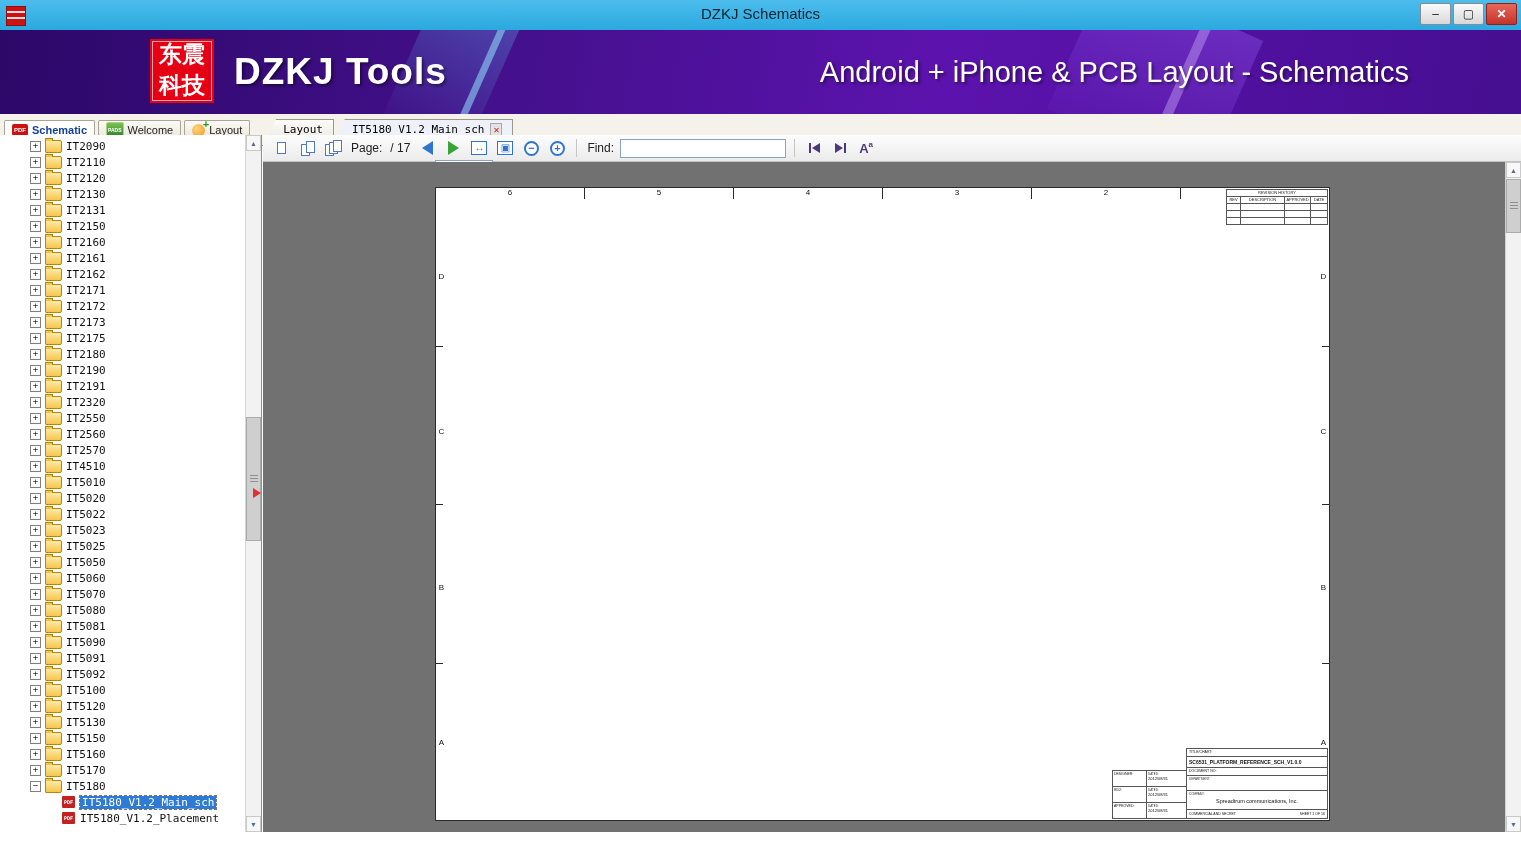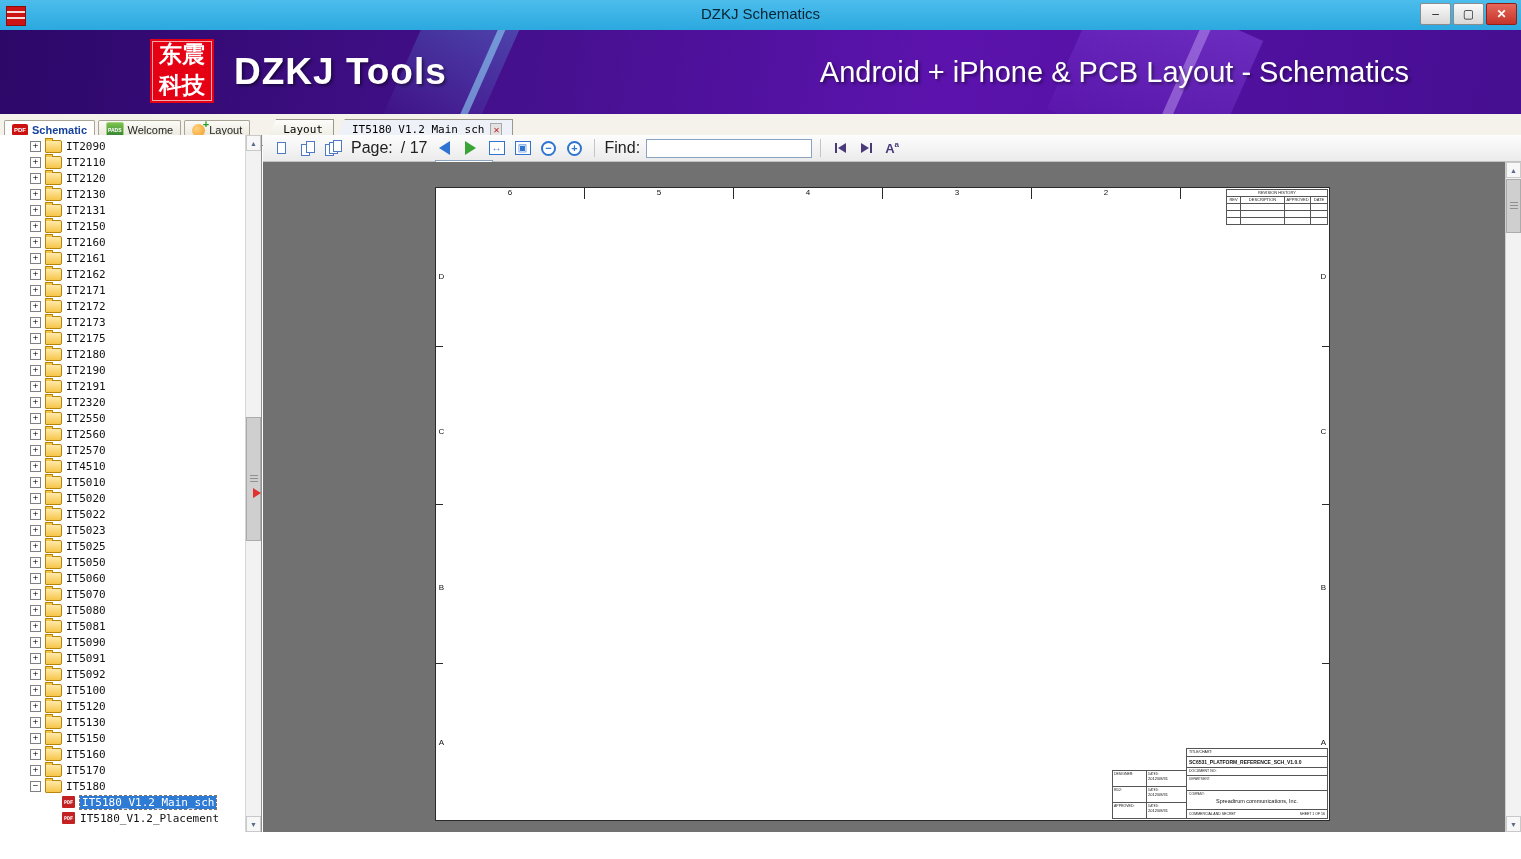--- a/index.html
+++ b/index.html
@@ -77,21 +77,21 @@
   .main-scroll .sthumb{top:17px;height:54px;}
   .grip{position:absolute;left:3px;top:50%;margin-top:-4px;width:8px;height:8px;
     background:repeating-linear-gradient(#909090 0 1px,transparent 1px 3px);}
 
   .splitter-arrow{position:absolute;left:253px;top:488px;width:0;height:0;border-top:5px solid transparent;
     border-bottom:5px solid transparent;border-left:8px solid #e03030;}
 
   
   .toolbar{position:absolute;left:263px;top:135px;right:0;height:27px;background:linear-gradient(#fdfdfd,#ebebeb);
     border-bottom:1px solid #c2c2c2;display:flex;align-items:center;padding-left:8px;gap:4px;box-sizing:border-box;}
-  .tb-label{font-size:16px;color:#222;margin:0 2px;text-align:right;}
+  .tb-label{font-size:12px;color:#222;margin:0 2px;text-align:right;}
   .tb-input{height:17px;border:1px solid #8aa3c0;font-size:12px;padding:0 3px;font-family:"Liberation Sans",sans-serif;}
   .tb-input.page{width:50px;text-align:right;}
   .tb-input.findbox{width:158px;}
   .tbi{display:flex;align-items:center;justify-content:center;width:22px;height:20px;cursor:default;}
   .pgicon{position:relative;width:18px;height:17px;}
   .pg{position:absolute;width:9px;height:12px;background:#fff;border:1px solid #4f79c4;box-sizing:border-box;}
   .pg.p1{left:4px;top:2px;}
   .pg.p2a{left:2px;top:4px;}  .pg.p2b{left:7px;top:1px;}
   .pg.p3a{left:0;top:4px;}    .pg.p3b{left:4px;top:2px;}   .pg.p3c{left:8px;top:0;}
   .tri-left{width:0;height:0;border-top:7px solid transparent;border-bottom:7px solid transparent;border-right:11px solid #2f74d0;}

